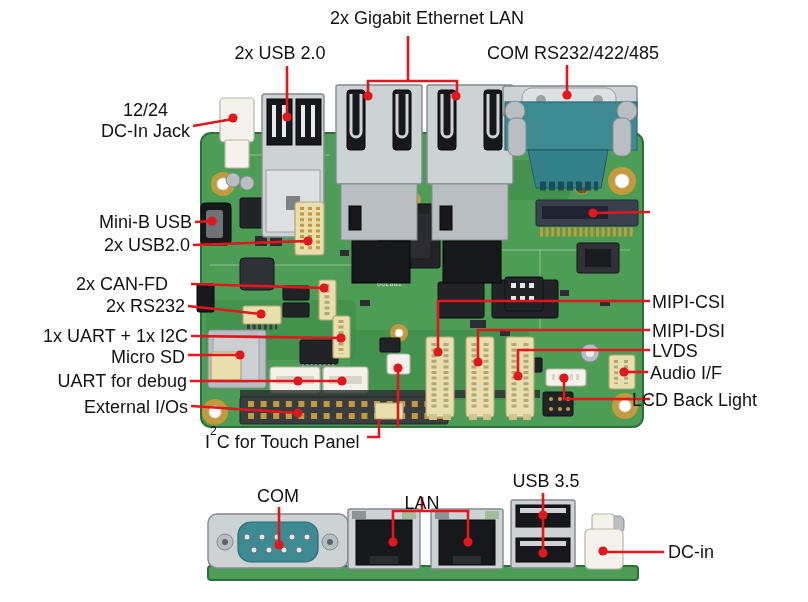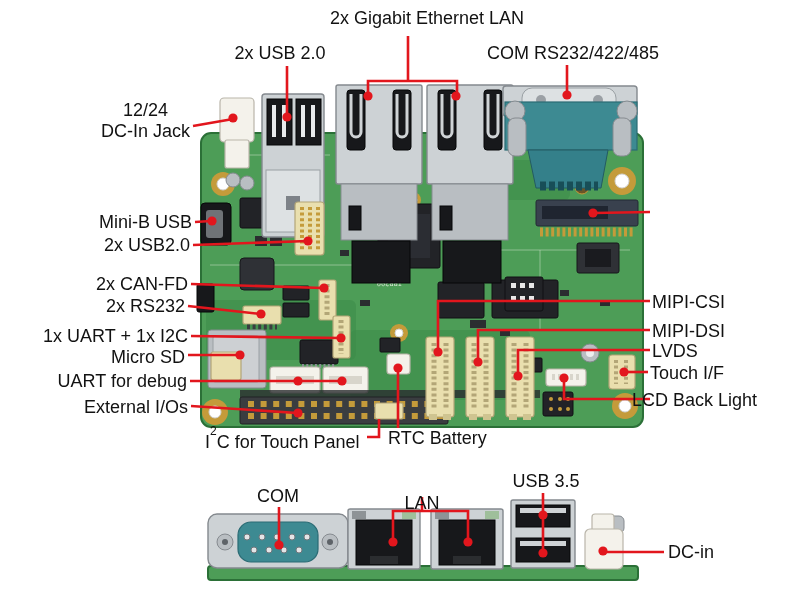--- a/index.html
+++ b/index.html
@@ -411,36 +411,35 @@
   <div class="lbl c" style="left:280px;top:43px">2x USB 2.0</div>
   <div class="lbl c" style="left:573px;top:43px">COM RS232/422/485</div>
 
   <div class="lbl r" style="right:618px;top:100px">
     <span>12/24</span><br>
     <span>DC-In Jack</span>
   </div>
 
   <div class="lbl r" style="right:616px;top:212px">Mini-B USB</div>
   <div class="lbl r" style="right:618px;top:235px">2x USB2.0</div>
-  <div class="lbl r" style="right:620px;top:274px">2x CAN-FD</div>
+  <div class="lbl r" style="right:640px;top:274px">2x CAN-FD</div>
   <div class="lbl r" style="right:623px;top:296px">2x RS232</div>
   <div class="lbl r" style="right:620px;top:326px">1x UART + 1x I2C</div>
   <div class="lbl r" style="right:623px;top:347px">Micro SD</div>
   <div class="lbl r" style="right:621px;top:371px">UART for debug</div>
   <div class="lbl r" style="right:620px;top:397px">External I/Os</div>
 
   <div class="lbl" style="left:205px;top:427px">
     <span>I</span><sup class="sq">2</sup><span>C for Touch Panel</span>
   </div>
-  <div class="lbl" style="left:388px;top:428px">RTC Battery</div>
 
   <div class="lbl" style="left:652px;top:292px">MIPI-CSI</div>
   <div class="lbl" style="left:652px;top:321px">MIPI-DSI</div>
   <div class="lbl" style="left:652px;top:341px">LVDS</div>
-  <div class="lbl" style="left:650px;top:363px">Touch I/F</div>
+  <div class="lbl" style="left:650px;top:363px">Audio I/F</div>
   <div class="lbl" style="left:632px;top:390px">LCD Back Light</div>
 
   <div class="lbl c" style="left:278px;top:486px">COM</div>
   <div class="lbl c" style="left:422px;top:493px">LAN</div>
   <div class="lbl c" style="left:546px;top:471px">USB 3.5</div>
   <div class="lbl" style="left:668px;top:542px">DC-in</div>
 
 </div>
 
 </body></html>

